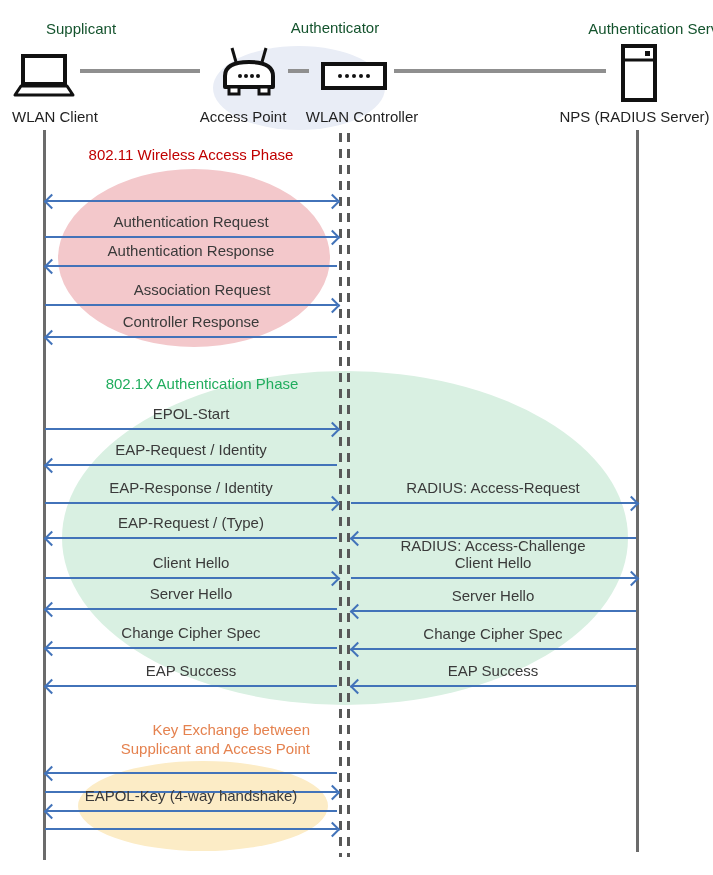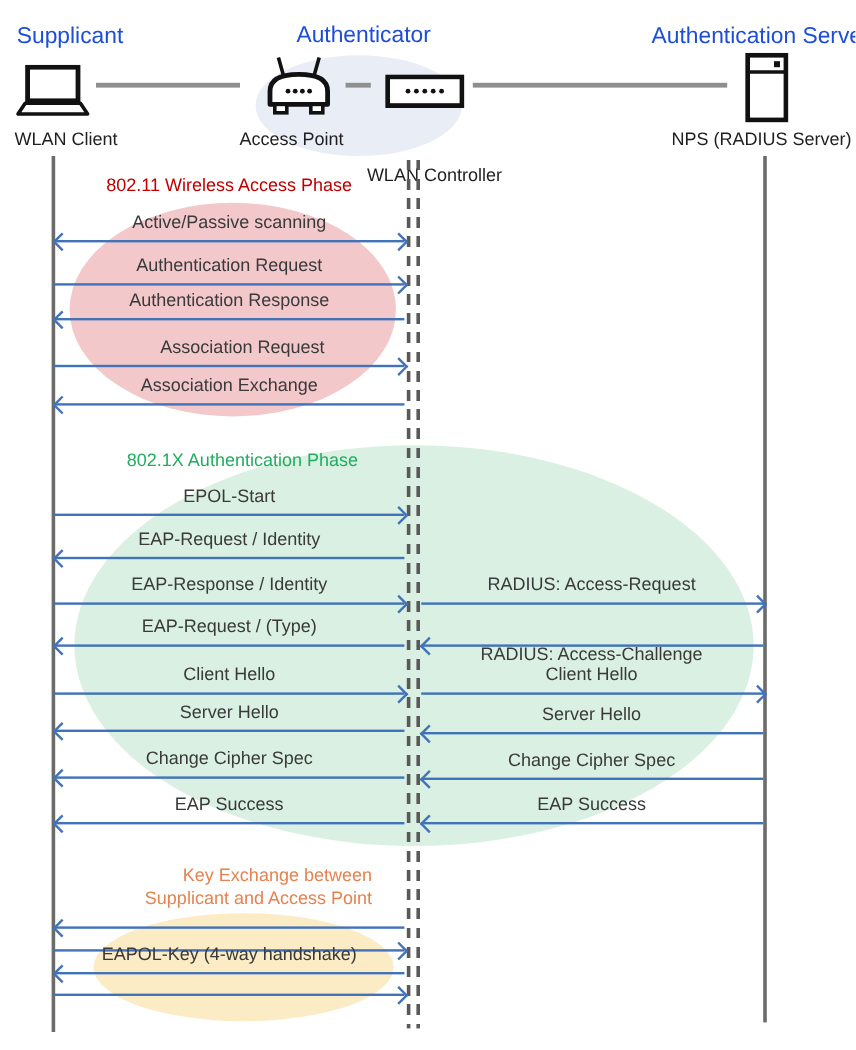--- a/index.html
+++ b/index.html
@@ -1,21 +1,21 @@
 <!DOCTYPE html>
 <html><head>
 <meta charset="utf-8">
 <style>
   html,body{margin:0;padding:0;background:#fff;}
   .canvas{
     position:relative;width:713px;height:875px;background:#fff;overflow:hidden;
     font-family:"Liberation Sans",sans-serif;color:#222;
   }
   .abs{position:absolute;}
-  .role-label{font-size:19px;color:#1d4ed8;white-space:nowrap;}
+  .role-label{font-size:15px;color:#14532d;white-space:nowrap;margin-left:32px;}
   .device-label{font-size:15px;color:#1f1f1f;white-space:nowrap;}
   .centered{text-align:center;}
   
   .connector{position:absolute;height:4px;background:#8f8f8f;top:69px;}
   
   .lifeline{position:absolute;width:3px;background:#6b6b6b;}
   .lifeline-dashed{
     position:absolute;width:3px;
     background:repeating-linear-gradient(to bottom,#595959 0 9px,transparent 9px 16px);
   }
@@ -90,48 +90,47 @@
   <div class="abs" style="left:621px;top:44px;">
     <svg width="36" height="58" viewBox="0 0 36 58">
       <rect x="2" y="2" width="32" height="54" fill="#fff" stroke="#111" stroke-width="4"></rect>
       <line x1="3" y1="16" x2="33" y2="16" stroke="#111" stroke-width="3"></line>
       <rect x="24" y="7" width="5" height="5" fill="#111"></rect>
     </svg>
   </div>
 
   <div class="abs device-label" style="left:12px;top:108px;">WLAN Client</div>
   <div class="abs device-label centered" style="left:193px;top:108px;width:100px;">Access Point</div>
-  <div class="abs device-label centered" style="left:297px;top:108px;width:130px;margin-top:30px;">WLAN Controller</div>
+  <div class="abs device-label centered" style="left:297px;top:108px;width:130px;">WLAN Controller</div>
   <div class="abs device-label centered" style="left:557px;top:108px;width:155px;">NPS (RADIUS Server)</div>
 
   <div class="lifeline" style="left:43px;top:130px;height:730px;"></div>
   <div class="lifeline-dashed" style="left:339px;top:133px;height:724px;"></div>
   <div class="lifeline-dashed" style="left:347px;top:133px;height:724px;"></div>
   <div class="lifeline" style="left:636px;top:130px;height:722px;"></div>
 
   <div class="phase-title red">802.11 Wireless Access Phase</div>
   <div class="phase-title green">802.1X Authentication Phase</div>
   <div class="phase-title orange l1">Key Exchange between</div>
   <div class="phase-title orange l2">Supplicant and Access Point</div>
 
   <div id="messages" class="abs" style="left:0;top:0;width:713px;height:875px;">
-      <div class="msg-label" style="left: 41px; top: 177px; width: 300px;">Active/Passive scanning</div>
       <div class="msg-line" style="left: 45px; top: 200px; width: 292px;"></div>
       <div class="msg-head r" style="left: 327px; top: 196px;"></div>
       <div class="msg-head l" style="left: 46px; top: 196px;"></div>
       <div class="msg-label" style="left: 41px; top: 213px; width: 300px;">Authentication Request</div>
       <div class="msg-line" style="left: 45px; top: 236px; width: 292px;"></div>
       <div class="msg-head r" style="left: 327px; top: 232px;"></div>
       <div class="msg-label" style="left: 41px; top: 242px; width: 300px;">Authentication Response</div>
       <div class="msg-line" style="left: 45px; top: 265px; width: 292px;"></div>
       <div class="msg-head l" style="left: 46px; top: 261px;"></div>
       <div class="msg-label" style="left: 52px; top: 281px; width: 300px;">Association Request</div>
       <div class="msg-line" style="left: 45px; top: 304px; width: 292px;"></div>
       <div class="msg-head r" style="left: 327px; top: 300px;"></div>
-      <div class="msg-label" style="left: 41px; top: 313px; width: 300px;">Association Exchange</div>
+      <div class="msg-label" style="left: 41px; top: 313px; width: 300px;">Controller Response</div>
       <div class="msg-line" style="left: 45px; top: 336px; width: 292px;"></div>
       <div class="msg-head l" style="left: 46px; top: 332px;"></div>
       <div class="msg-label" style="left: 41px; top: 405px; width: 300px;">EPOL-Start</div>
       <div class="msg-line" style="left: 45px; top: 428px; width: 292px;"></div>
       <div class="msg-head r" style="left: 327px; top: 424px;"></div>
       <div class="msg-label" style="left: 41px; top: 441px; width: 300px;">EAP-Request / Identity</div>
       <div class="msg-line" style="left: 45px; top: 464px; width: 292px;"></div>
       <div class="msg-head l" style="left: 46px; top: 460px;"></div>
       <div class="msg-label" style="left: 41px; top: 479px; width: 300px;">EAP-Response / Identity</div>
       <div class="msg-line" style="left: 45px; top: 502px; width: 292px;"></div>

